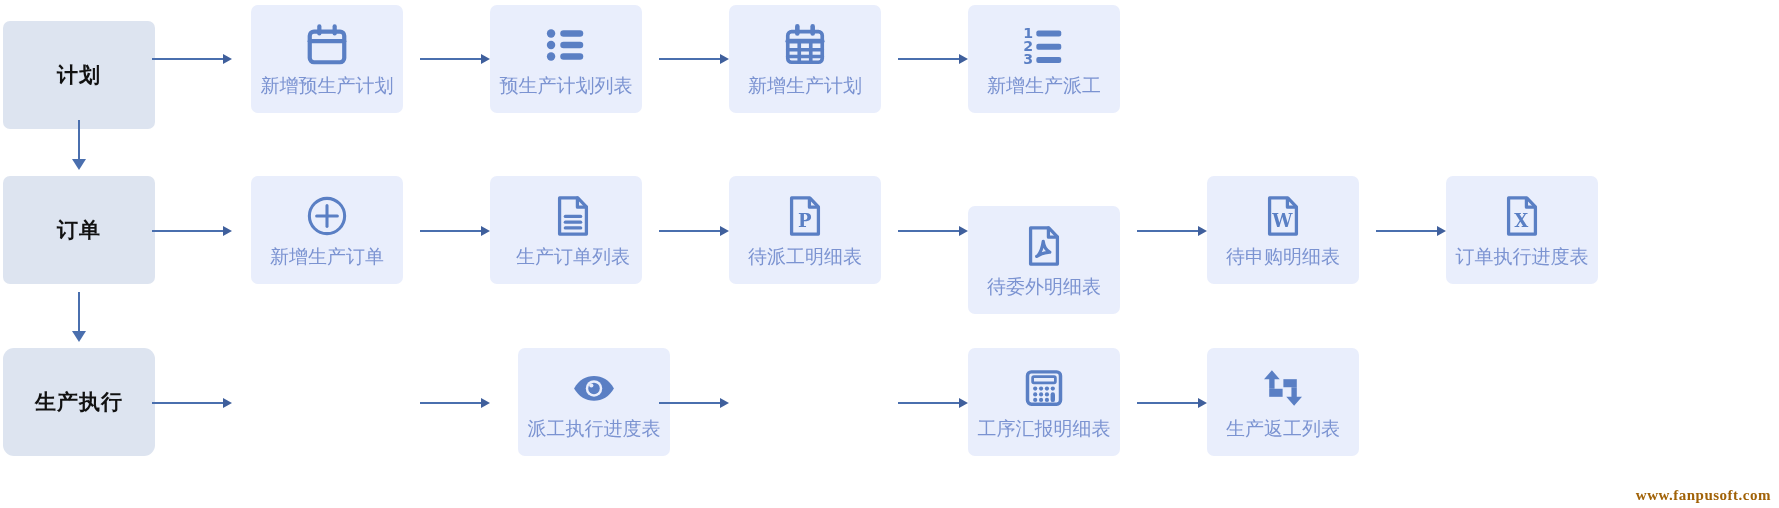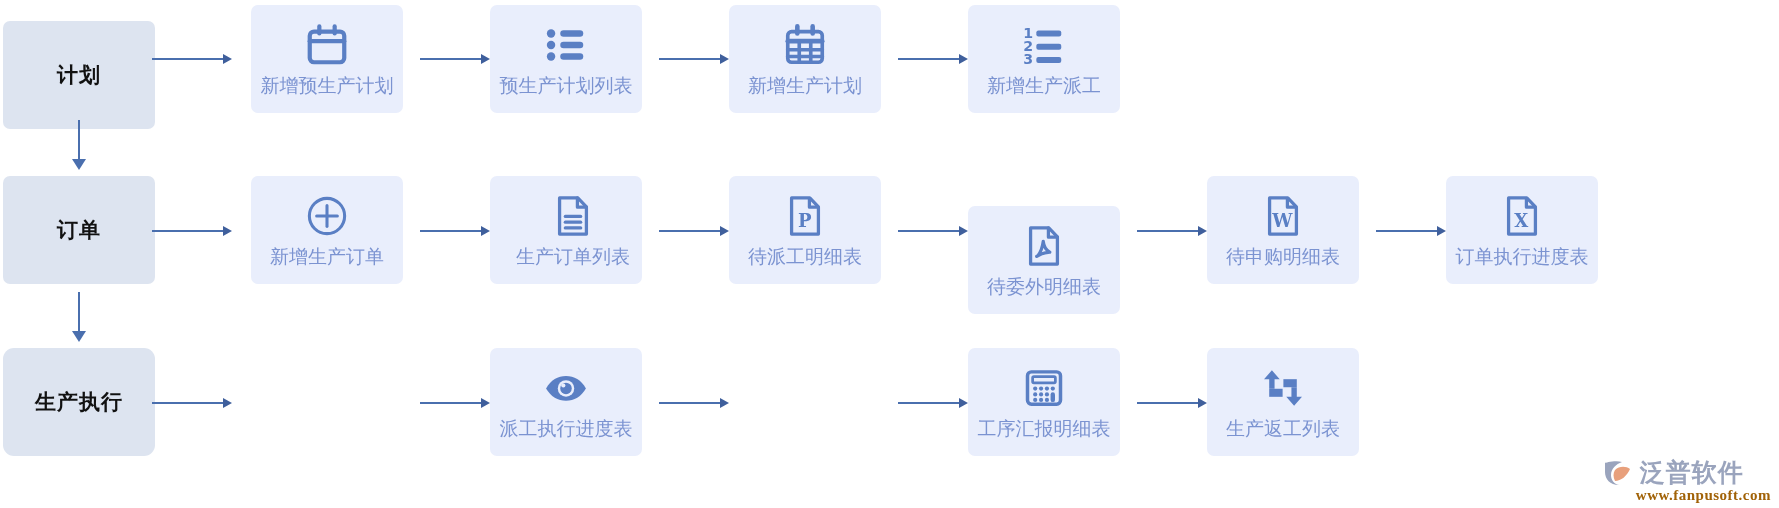--- a/index.html
+++ b/index.html
@@ -301,21 +301,21 @@
     <div class="shaft" style="width:71px;"></div>
       <div class="head"></div>
   </div>
 
 
   <div class="harrow" style="left:420px;top:398px;width:70px;">
     <div class="shaft" style="width:61px;"></div>
       <div class="head"></div>
   </div>
 
-  <div class="node" style="left:490px;top:348px;">
+  <div class="node" style="left:518px;top:348px;">
     <span class="icon">
       <svg width="46" height="46" viewBox="0 0 24 24">
         <path d="M1.6 12.2C4 8 7.8 5.8 12 5.8s8 2.2 10.4 6.4c-2.4 4.2-6.2 6.4-10.4 6.4S4 16.4 1.6 12.2z" fill="#5a7fc4"></path>
         <circle cx="12" cy="12.2" r="4.3" fill="#e9eefc"></circle>
         <circle cx="12" cy="12.2" r="3.0" fill="#5a7fc4"></circle>
         <circle cx="10.6" cy="10.7" r="1.1" fill="#e9eefc"></circle>
       </svg>
     </span>
     <span class="node-label">派工执行进度表</span>
   </div>
@@ -363,25 +363,16 @@
         <path d="M6.2 2.8l4.1 4.6H7.6v5.0H4.8v-5.0H2.1z" fill="#5a7fc4"></path>
         <path d="M17.8 21.2l-4.1-4.6h2.7v-5.0h2.8v5.0h2.7z" fill="#5a7fc4"></path>
         <path d="M4.8 12.4h7.0v4.2h-7.0z" fill="#5a7fc4"></path>
         <path d="M19.2 11.6h-7.0V7.4h7.0z" fill="#5a7fc4"></path>
       </svg>
     </span>
     <span class="node-label">生产返工列表</span>
   </div>
 
   <div class="logo">
-    <div class="logo-row">
-      <span class="logo-mark">
-        <svg width="34" height="30" viewBox="0 0 34 30">
-          <path d="M3 5 C3 5 13 2 20 4 C14 6 9 11 9 17 C9 22 12 26 17 27 C8 27 3 21 3 14 z" fill="#9aa4bd"></path>
-          <path d="M13 12 C17 8 24 8 28 11 C25 18 19 23 13 23 C11 19 11 15 13 12 z" fill="#e8a07c"></path>
-        </svg>
-      </span>
-      <span class="logo-text">泛普软件</span>
-    </div>
     <span class="logo-url">www.fanpusoft.com</span>
   </div>
 
 </div>
 
 </body></html>

